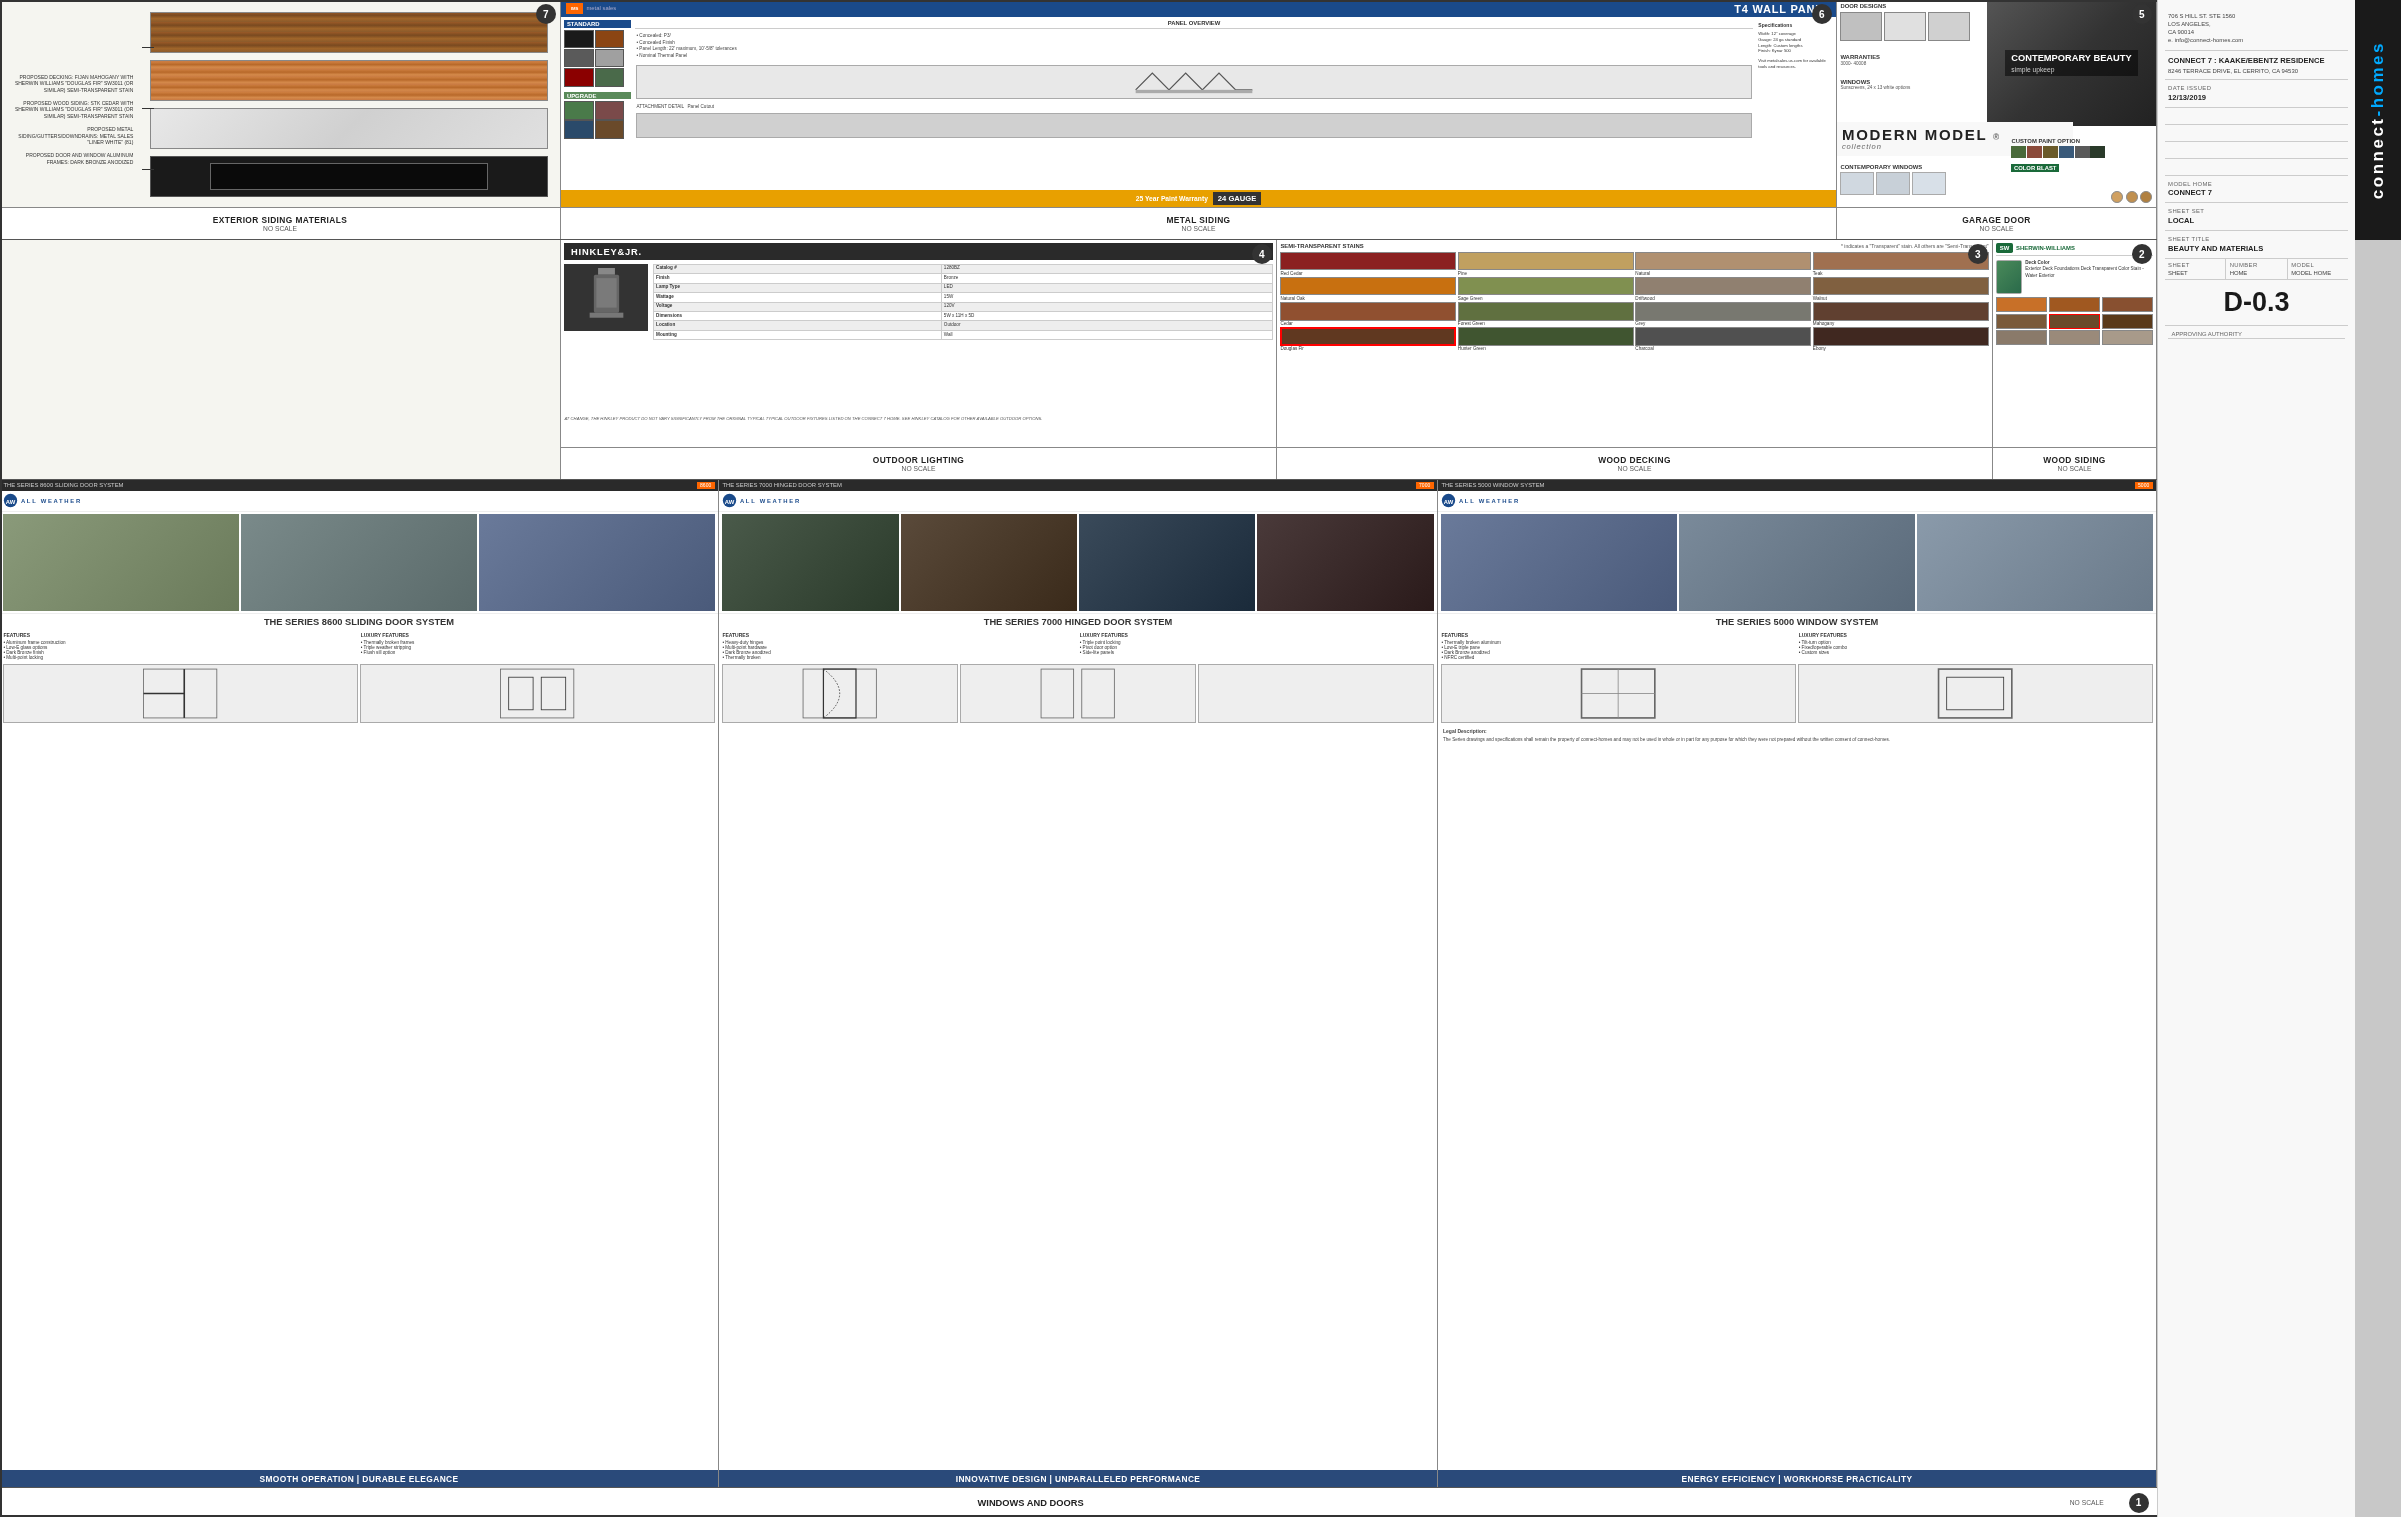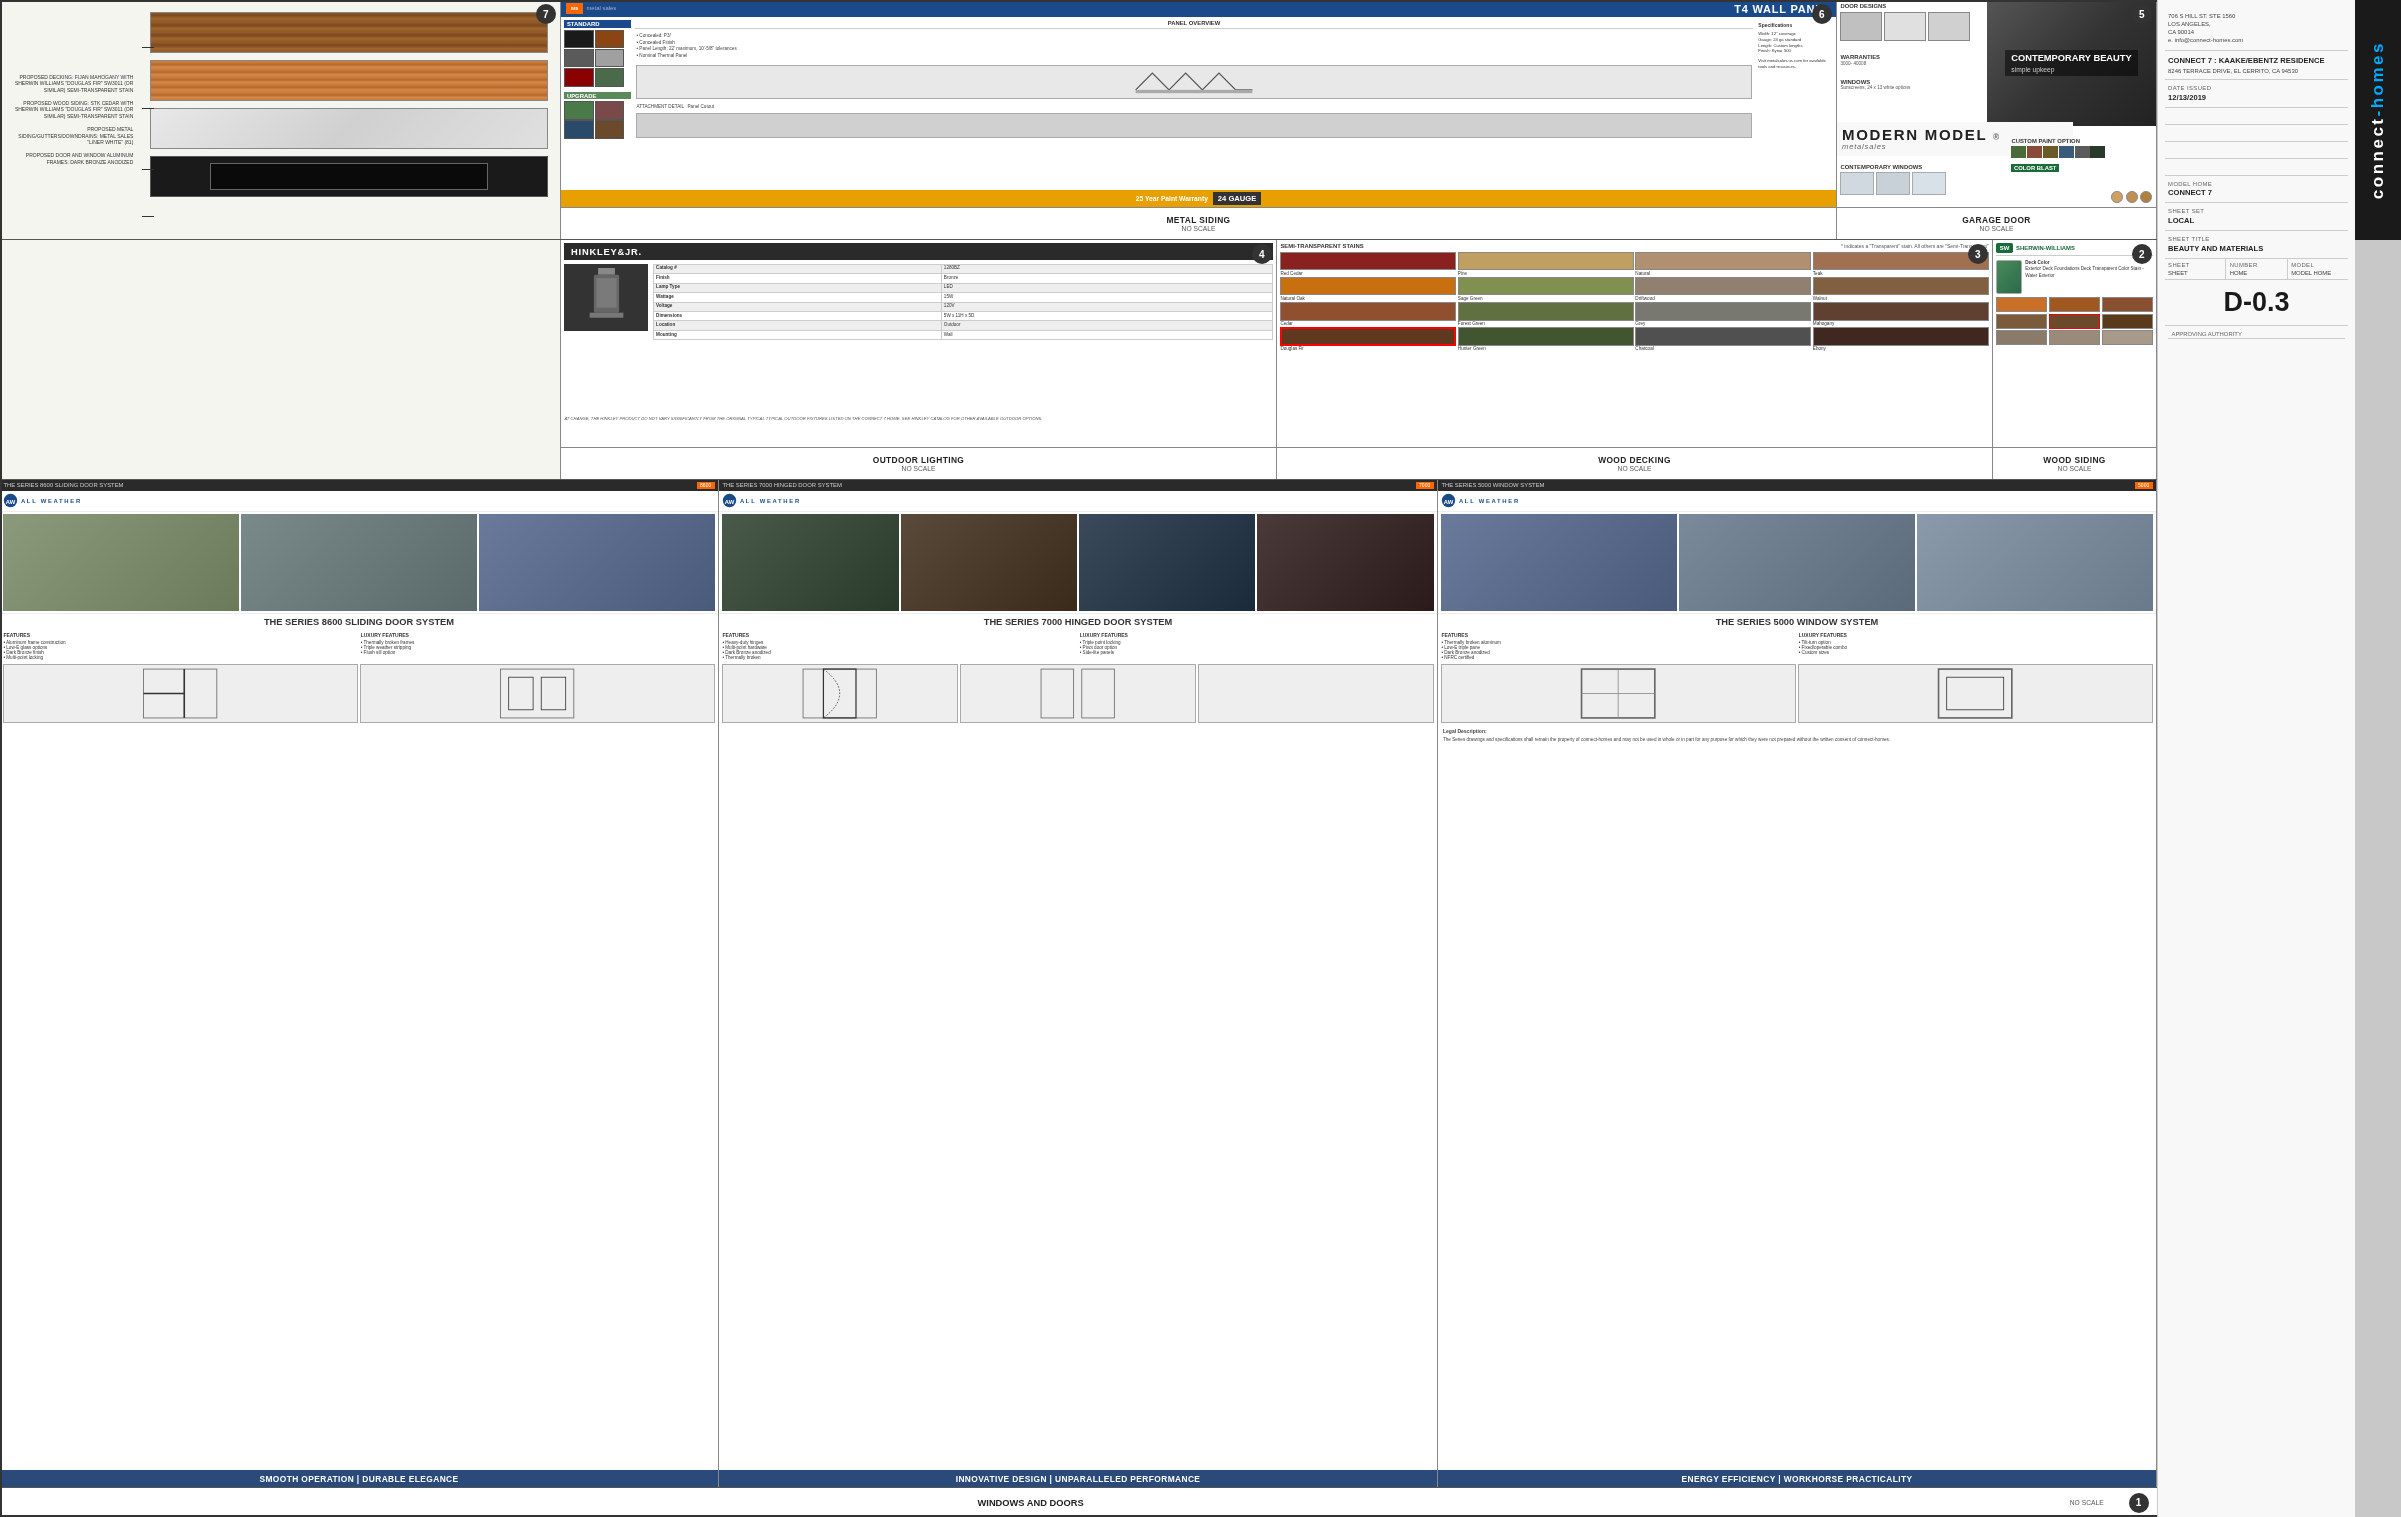--- a/index.html
+++ b/index.html
@@ -359,20 +359,24 @@
               <div style="width:70%; height:70%; border:1.7px solid #666; background:#0a0a0a;"></div>
             </div>
           </div>
 
           <div style="position:absolute; left:135px; top:40px; width:12.6px; height:0.8px; background:#333;"></div>
           <div style="position:absolute; left:135px; top:101px; width:12.6px; height:0.8px; background:#333;"></div>
           <div style="position:absolute; left:135px; top:162px; width:12.6px; height:0.8px; background:#333;"></div>
           <div style="position:absolute; left:135px; top:209px; width:12.6px; height:0.8px; background:#333;"></div>
         </div>
 
+        <div class="section-label-area">
+          <div class="section-label-title">EXTERIOR SIDING MATERIALS</div>
+          <div class="section-label-subtitle">NO SCALE</div>
+        </div>
         <div class="section-badge">
           <span>7</span>
         </div>
       </div>
 
       <div class="panel-metal-siding">
         <div class="catalog-page">
 
           <div style="background: #1a4a8a; color:white; padding:2.5px 5px; display:flex; justify-content:space-between; align-items:center;">
             <div style="display:flex; align-items:center; gap:3.4px;">
@@ -484,21 +488,21 @@
             <div style="position:absolute; left:0; top:76px; width:148px; padding:3.4px;">
               <div style="font-size:5.9px; font-weight:bold; color:#333;">WINDOWS</div>
               <div style="font-size:4.6px; color:#555;">Sunscreens, 24 x 13 white options</div>
             </div>
 
             <div style="position:absolute; left:0; bottom:51px; width:236px; padding:5px; background:#f8f8f8;">
               <div style="font-size:15px; font-weight:bold; color:#222; letter-spacing:1.7px; line-height:1;">
                 <span>MODERN MODEL</span>
                 <span style="font-size:8.4px; color:#666;">®</span>
               </div>
-              <div style="font-size:7.6px; color:#666; font-style:italic; letter-spacing:0.8px;">metalsales</div>
+              <div style="font-size:7.6px; color:#666; font-style:italic; letter-spacing:0.8px;">collection</div>
             </div>
 
             <div style="position:absolute; right:0; top:135px; width:148px; padding:3.4px;">
               <div style="font-size:5.9px; font-weight:bold; color:#333;">CUSTOM PAINT OPTION</div>
               <div style="display:flex; gap:0.8px; margin-top:1.7px; flex-wrap:wrap;">
                 <div style="width:15px; height:11.8px; background:#4a6a3a;"></div>
                 <div style="width:15px; height:11.8px; background:#8a4a3a;"></div>
                 <div style="width:15px; height:11.8px; background:#6a5a2a;"></div>
                 <div style="width:15px; height:11.8px; background:#3a5a7a;"></div>
                 <div style="width:15px; height:11.8px; background:#5a5a5a;"></div>

